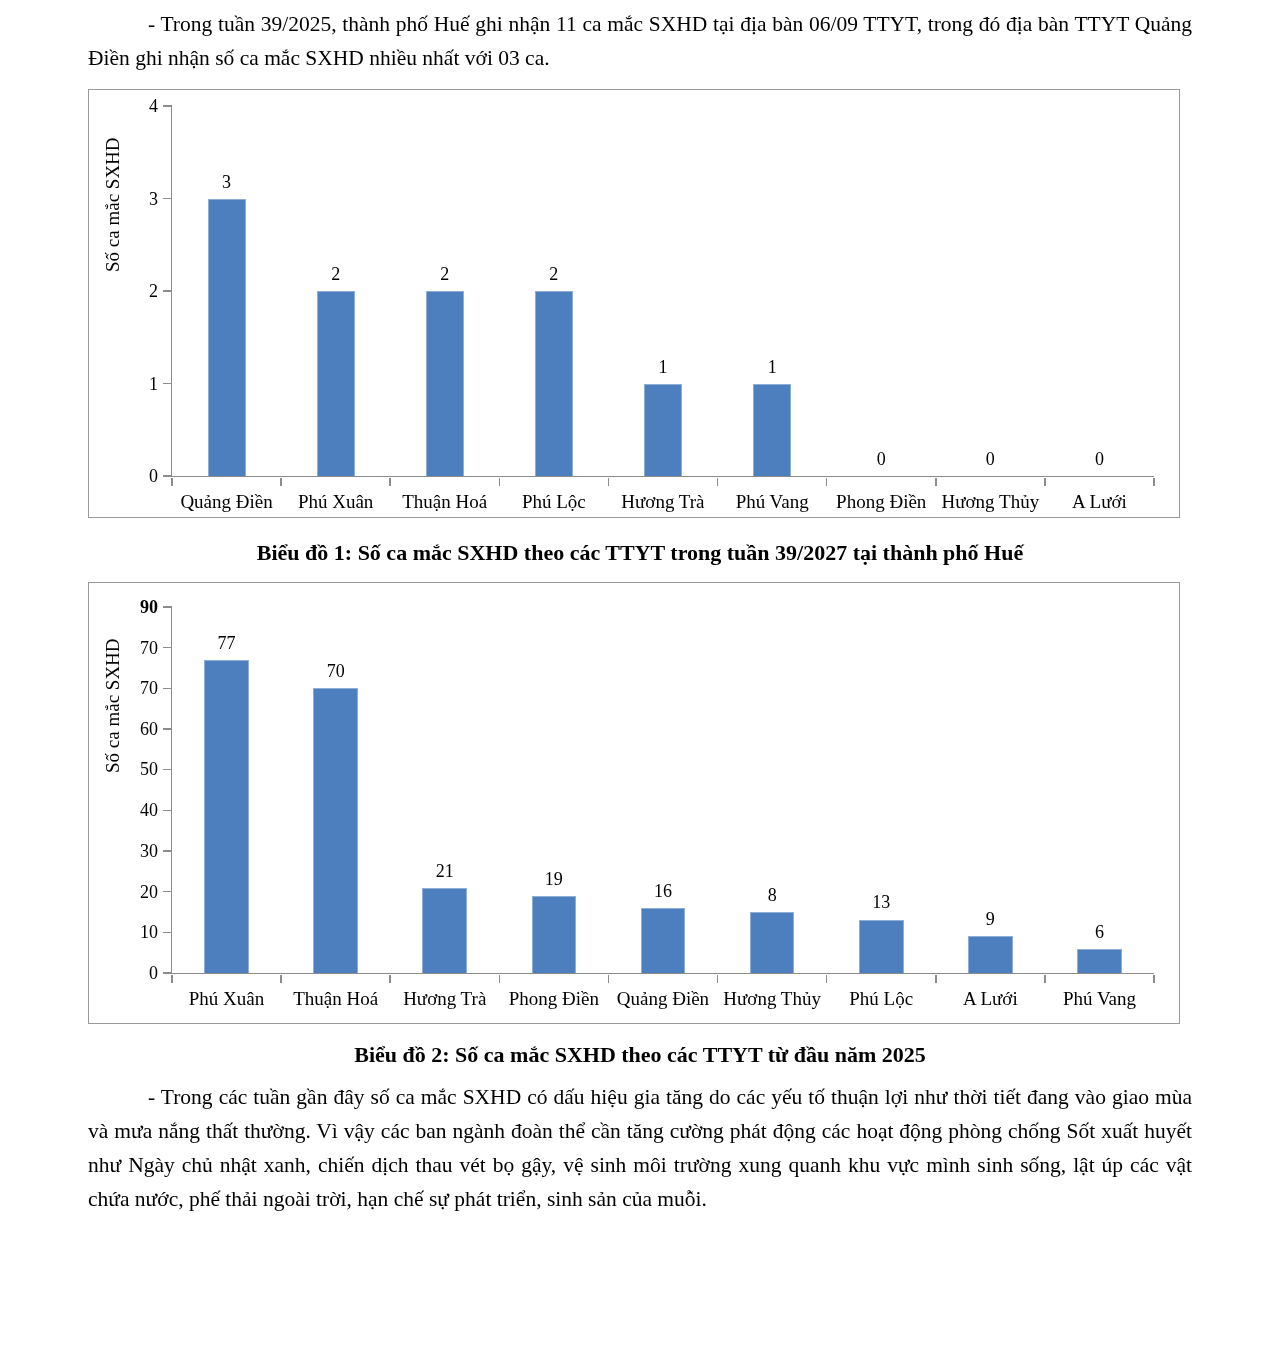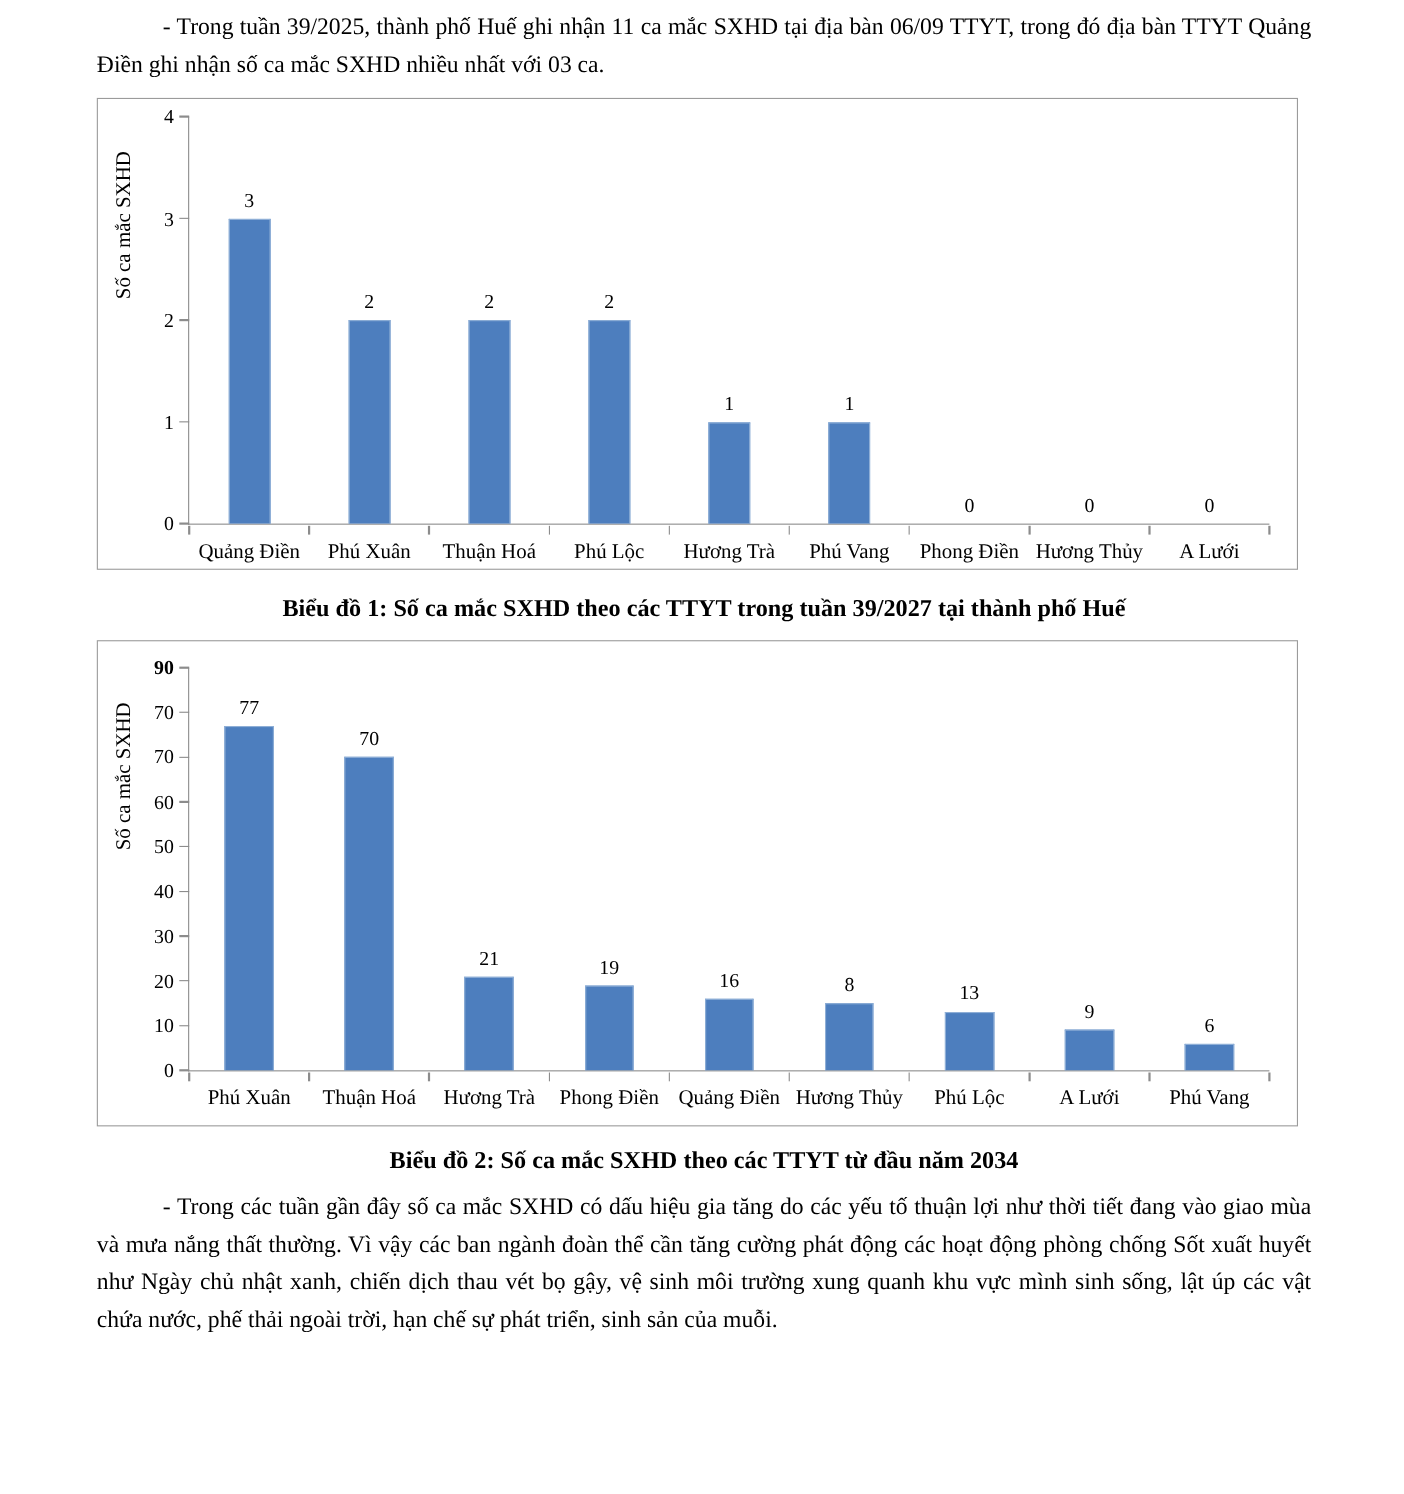--- a/index.html
+++ b/index.html
@@ -167,18 +167,18 @@
         <div class="bar" style="left: 796px; width: 44.7px; top: 329.4px; height: 36.6px; background: rgb(77, 126, 190); border-top: 1px solid rgb(142, 174, 214); border-right: 1px solid rgb(142, 174, 214); border-bottom: none; border-left: 1px solid rgb(142, 174, 214); border-image: initial;"></div>
         <div class="val-label" style="left: 763.8px; width: 109.1px; top: 300.4px;">9</div>
         <div class="cat-label" style="left: 763.8px; width: 109.1px; top: 379px;">A Lưới</div>
         <div class="bar" style="left: 905.1px; width: 44.7px; top: 341.6px; height: 24.4px; background: rgb(77, 126, 190); border-top: 1px solid rgb(142, 174, 214); border-right: 1px solid rgb(142, 174, 214); border-bottom: none; border-left: 1px solid rgb(142, 174, 214); border-image: initial;"></div>
         <div class="val-label" style="left: 872.9px; width: 109.1px; top: 312.6px;">6</div>
         <div class="cat-label" style="left: 872.9px; width: 109.1px; top: 379px;">Phú Vang</div>
       </div>
     </div>
 
   <p class="caption" id="caption2">
-    <span>Biểu đồ 2: Số ca mắc SXHD theo các TTYT từ đầu năm 2034</span><br>
+    <span>Biểu đồ 2: Số ca mắc SXHD theo các TTYT từ đầu năm 2025</span><br>
   </p>
 
   <p class="body-text">- Trong các tuần gần đây số ca mắc SXHD có dấu hiệu gia tăng do các yếu tố thuận lợi như thời tiết đang vào giao mùa và mưa nắng thất thường. Vì vậy các ban ngành đoàn thể cần tăng cường phát động các hoạt động phòng chống Sốt xuất huyết như Ngày chủ nhật xanh, chiến dịch thau vét bọ gậy, vệ sinh môi trường xung quanh khu vực mình sinh sống, lật úp các vật chứa nước, phế thải ngoài trời, hạn chế sự phát triển, sinh sản của muỗi.</p>
 
 </div>
 
 </body></html>

